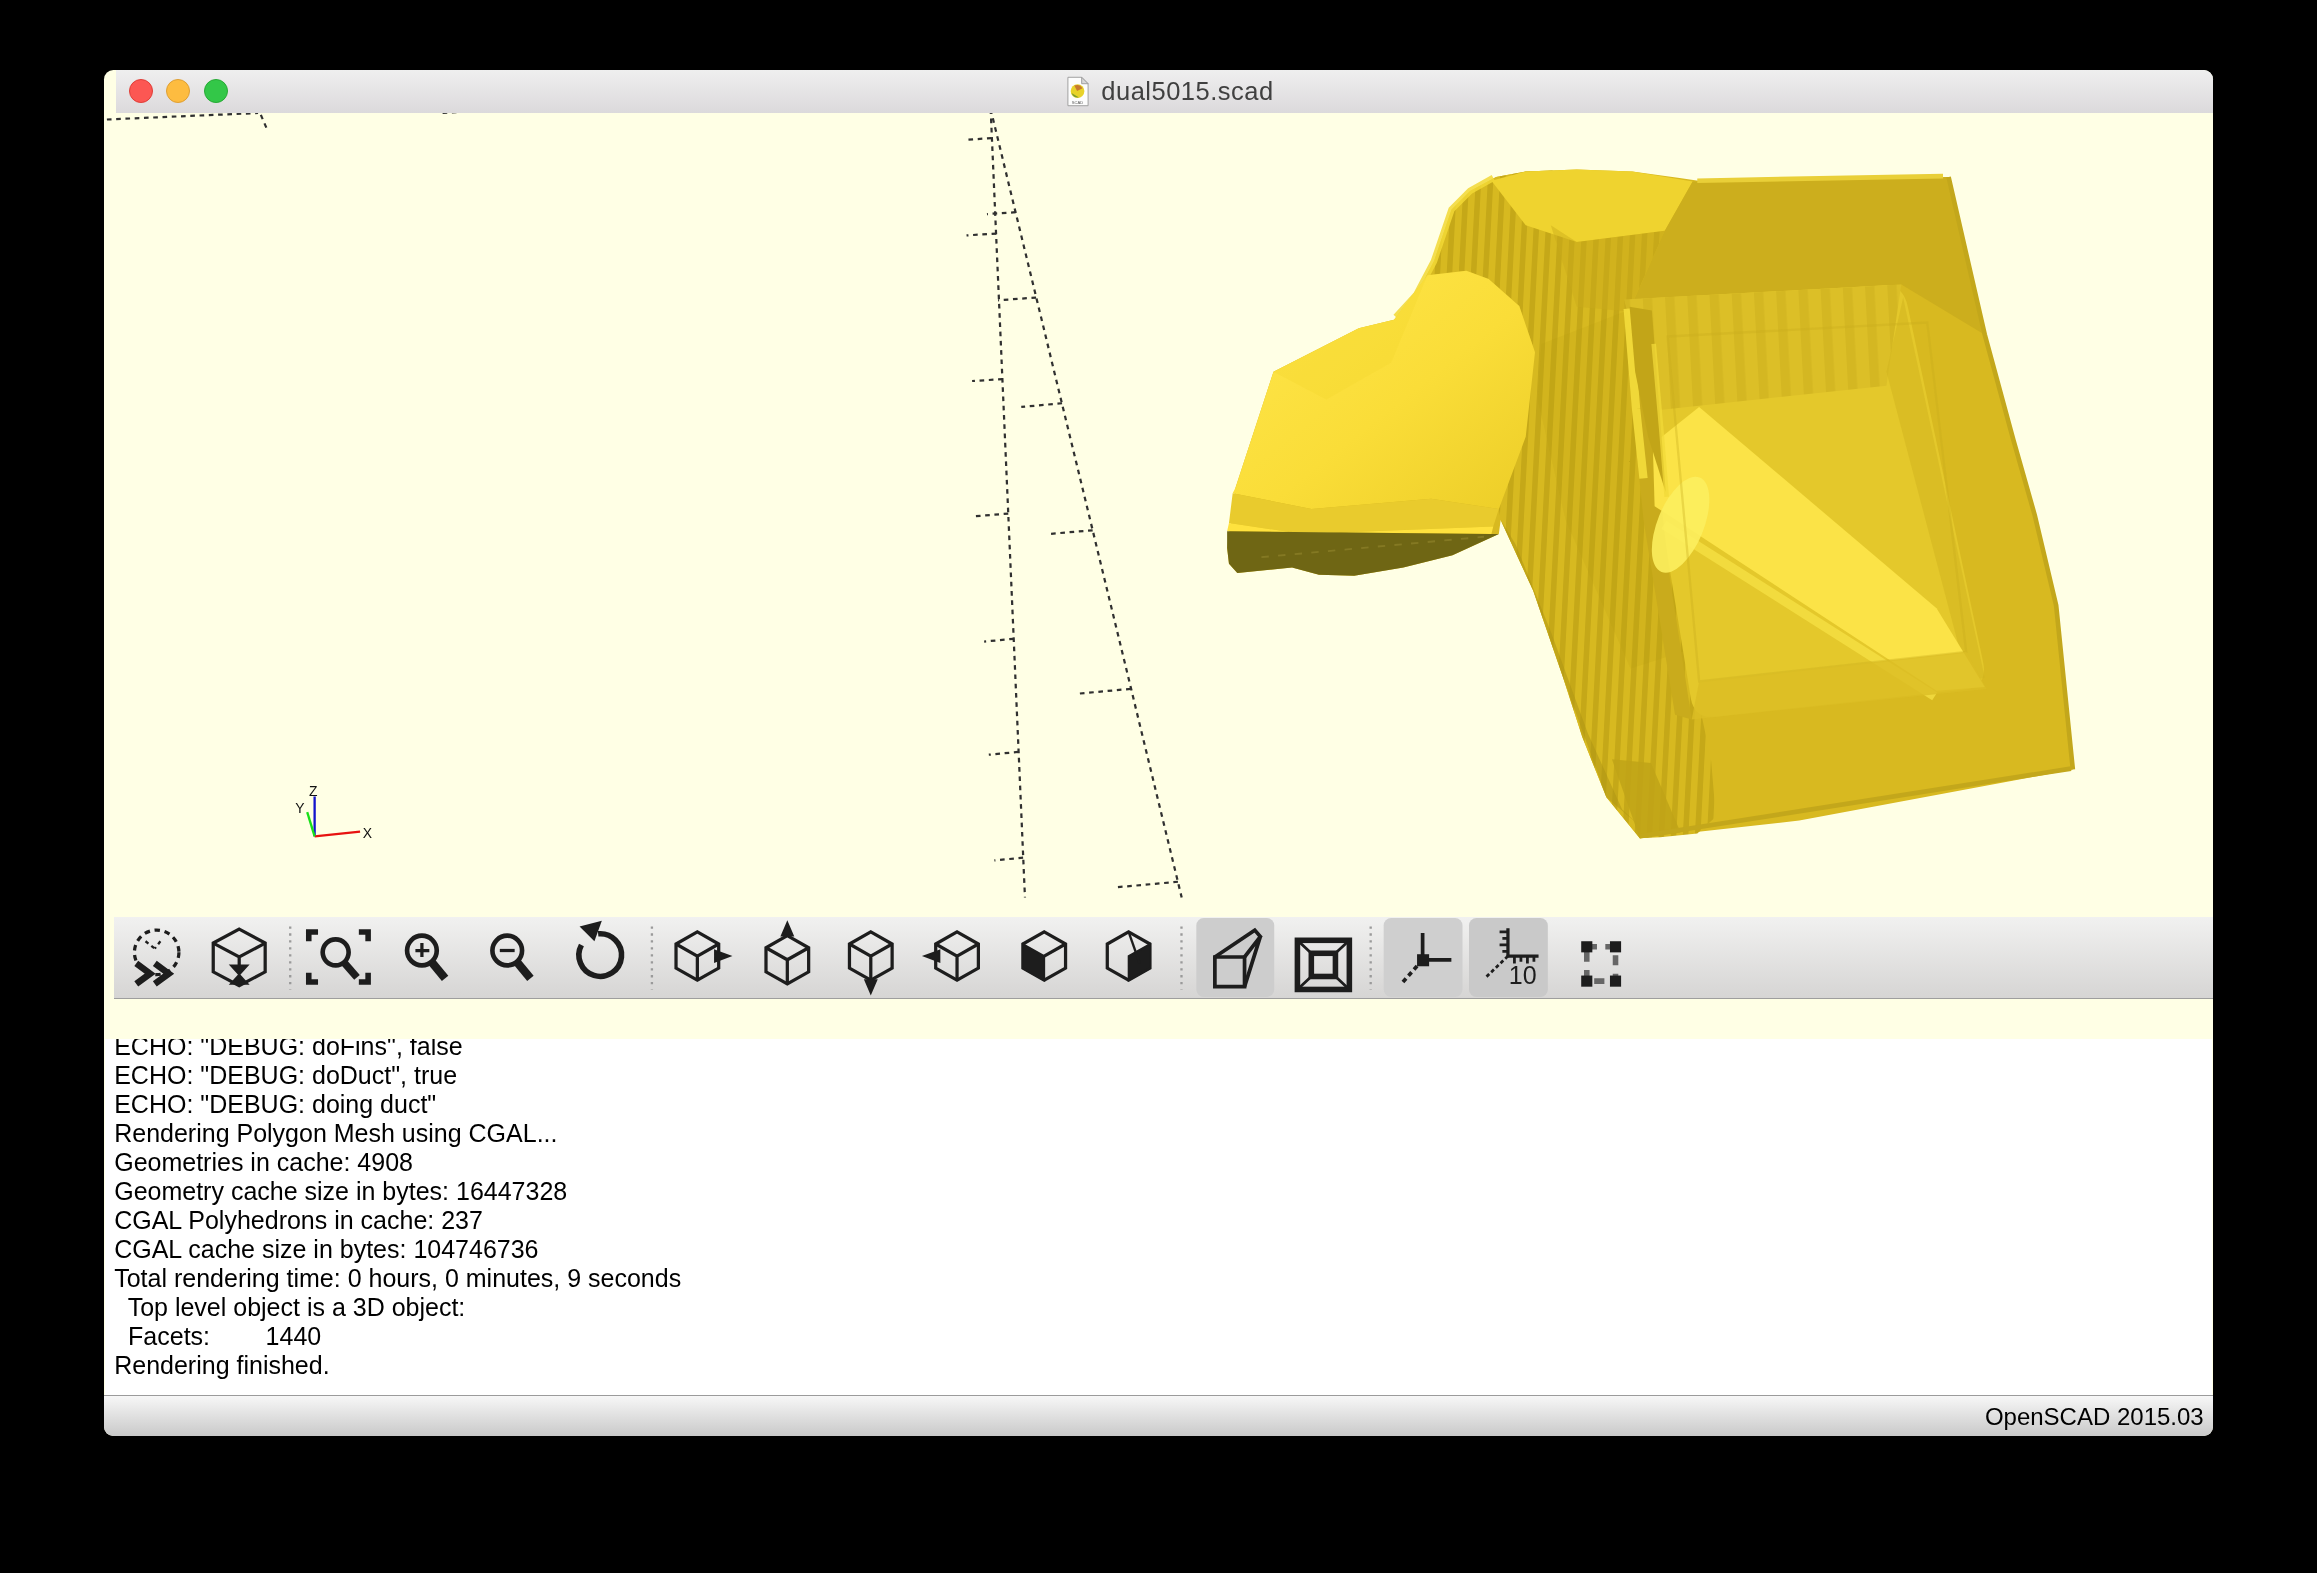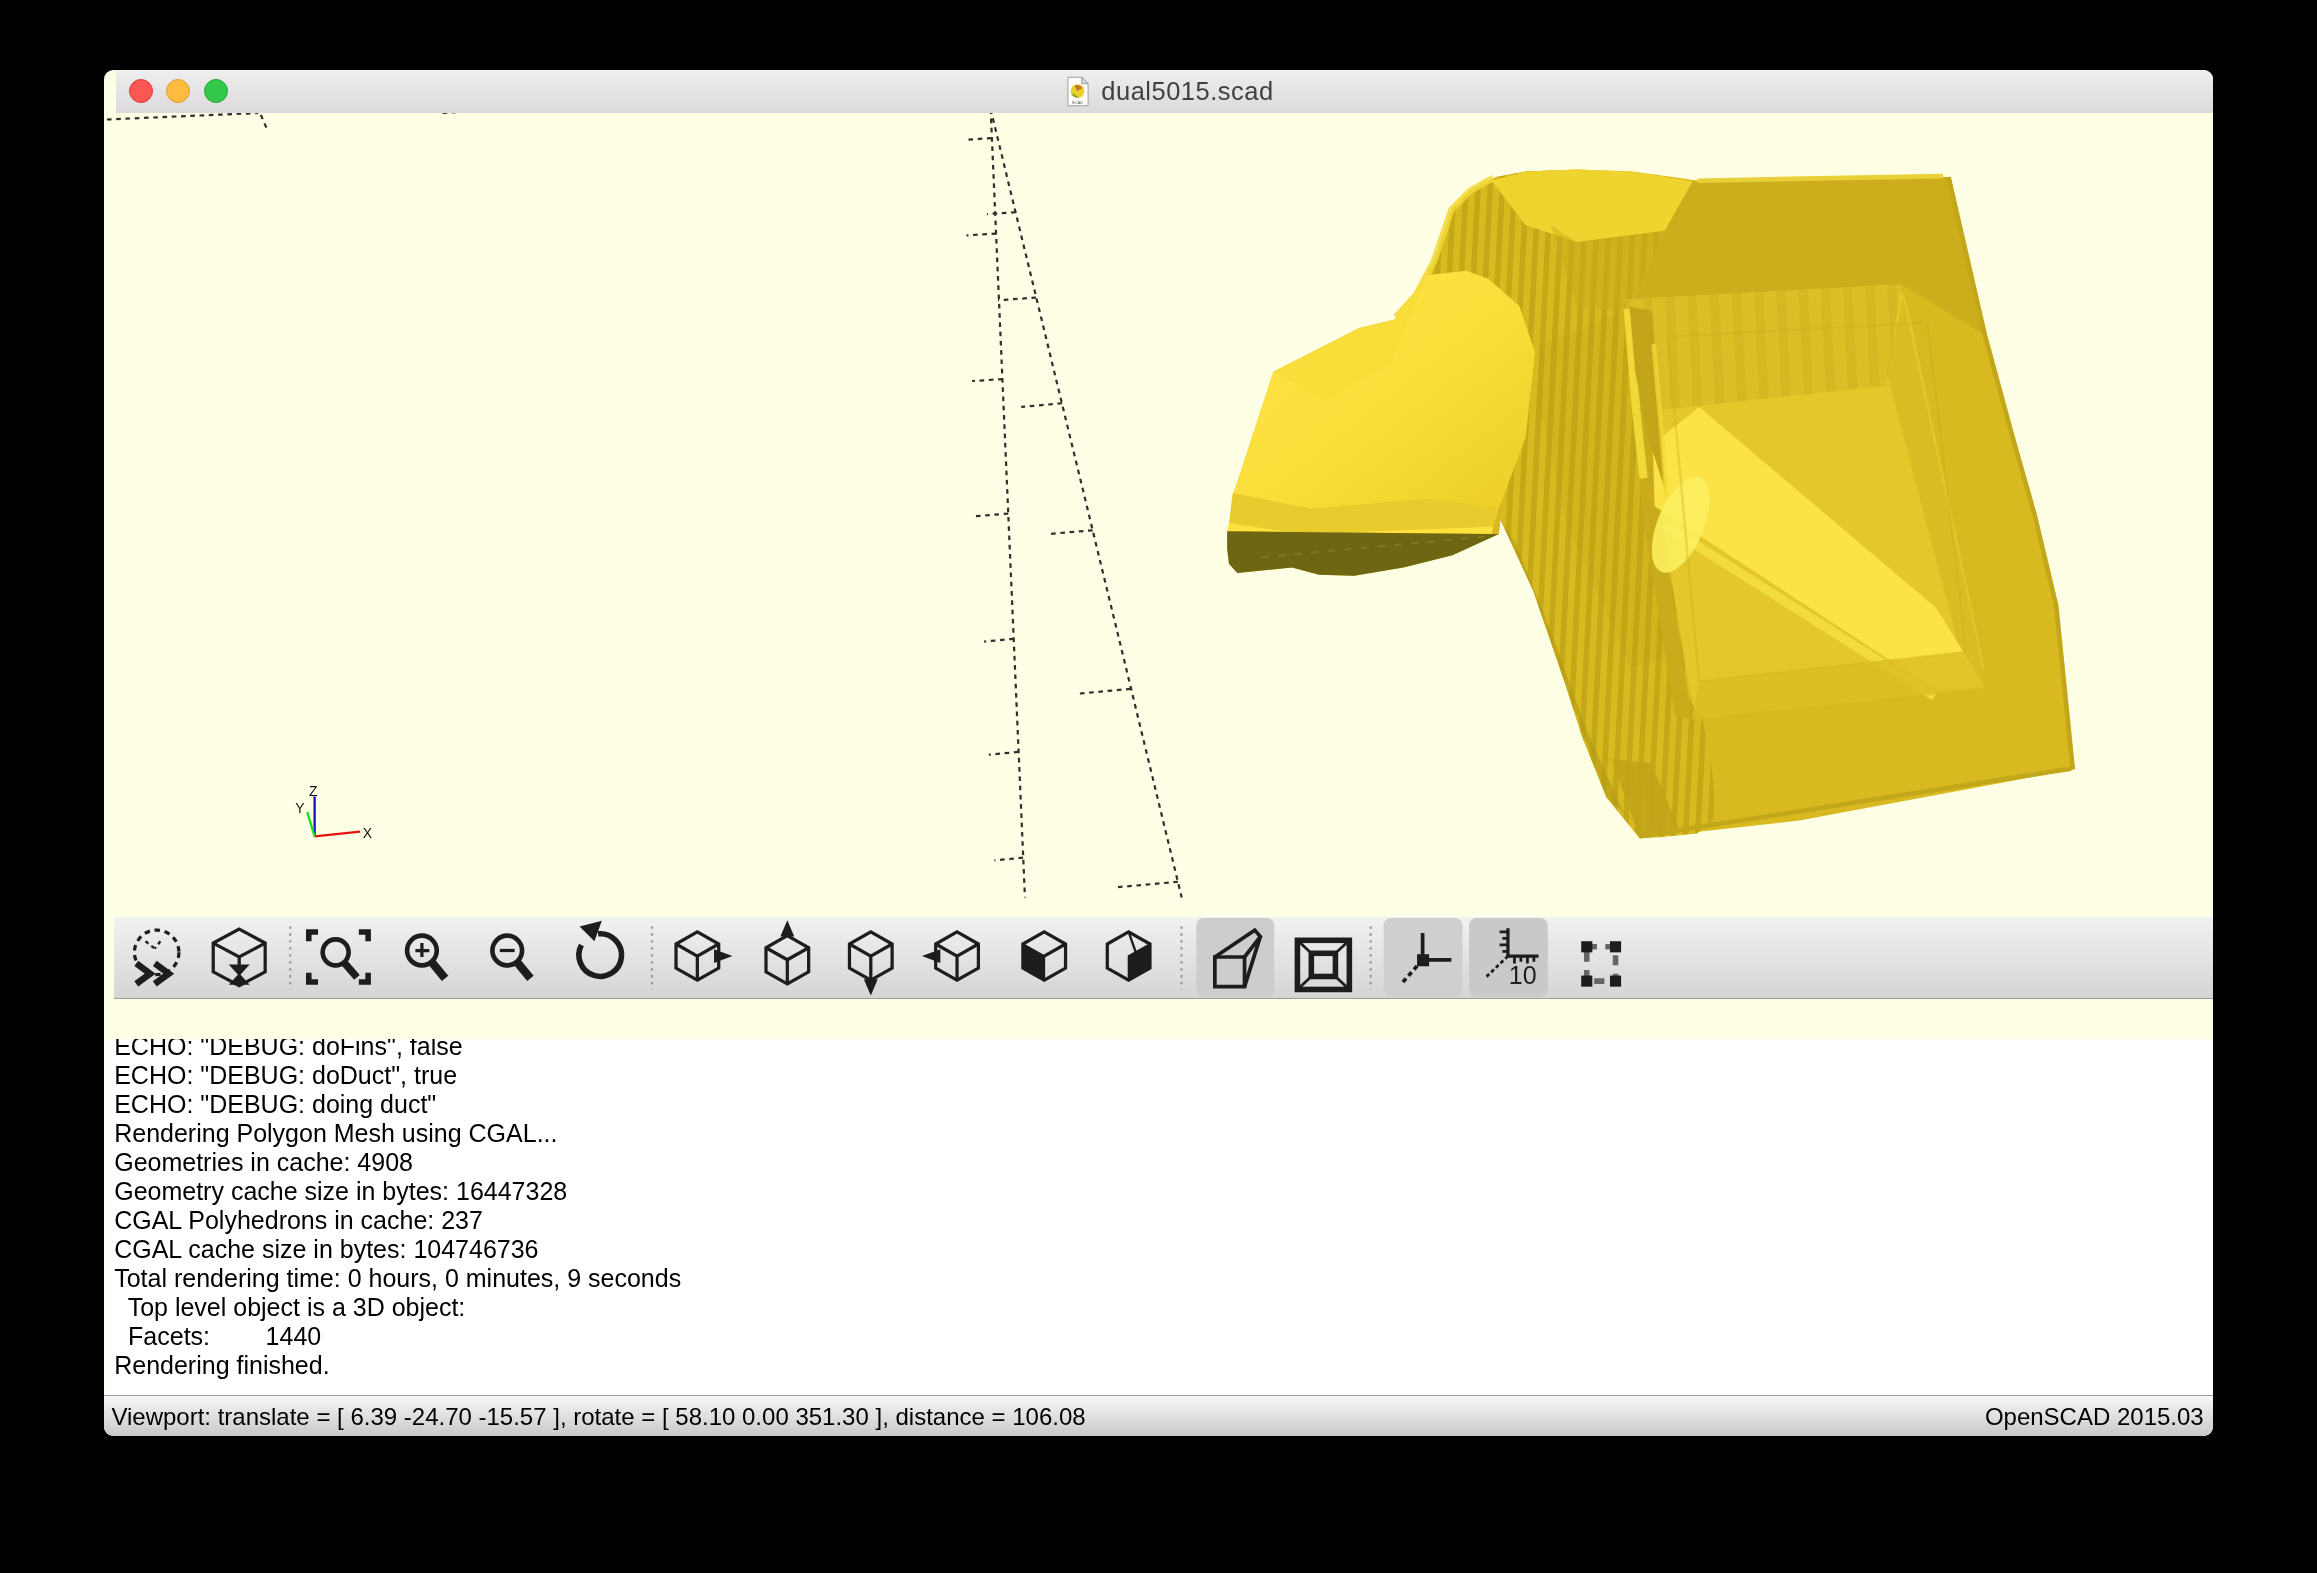--- a/index.html
+++ b/index.html
@@ -280,17 +280,16 @@
 Geometry cache size in bytes: 16447328
 CGAL Polyhedrons in cache: 237
 CGAL cache size in bytes: 104746736
 Total rendering time: 0 hours, 0 minutes, 9 seconds
   Top level object is a 3D object:
   Facets:        1440
 Rendering finished.</pre>
     </div>
 
   <div id="statusbar">
-    <div class="lt">Viewport: translate = [ 6.39 -24.70 -15.57 ], rotate = [ 58.10 0.00 351.30 ], distance = 106.08</div>
     <div class="rt">OpenSCAD 2015.03</div>
   </div>
 </div>
 
 
 </body></html>

